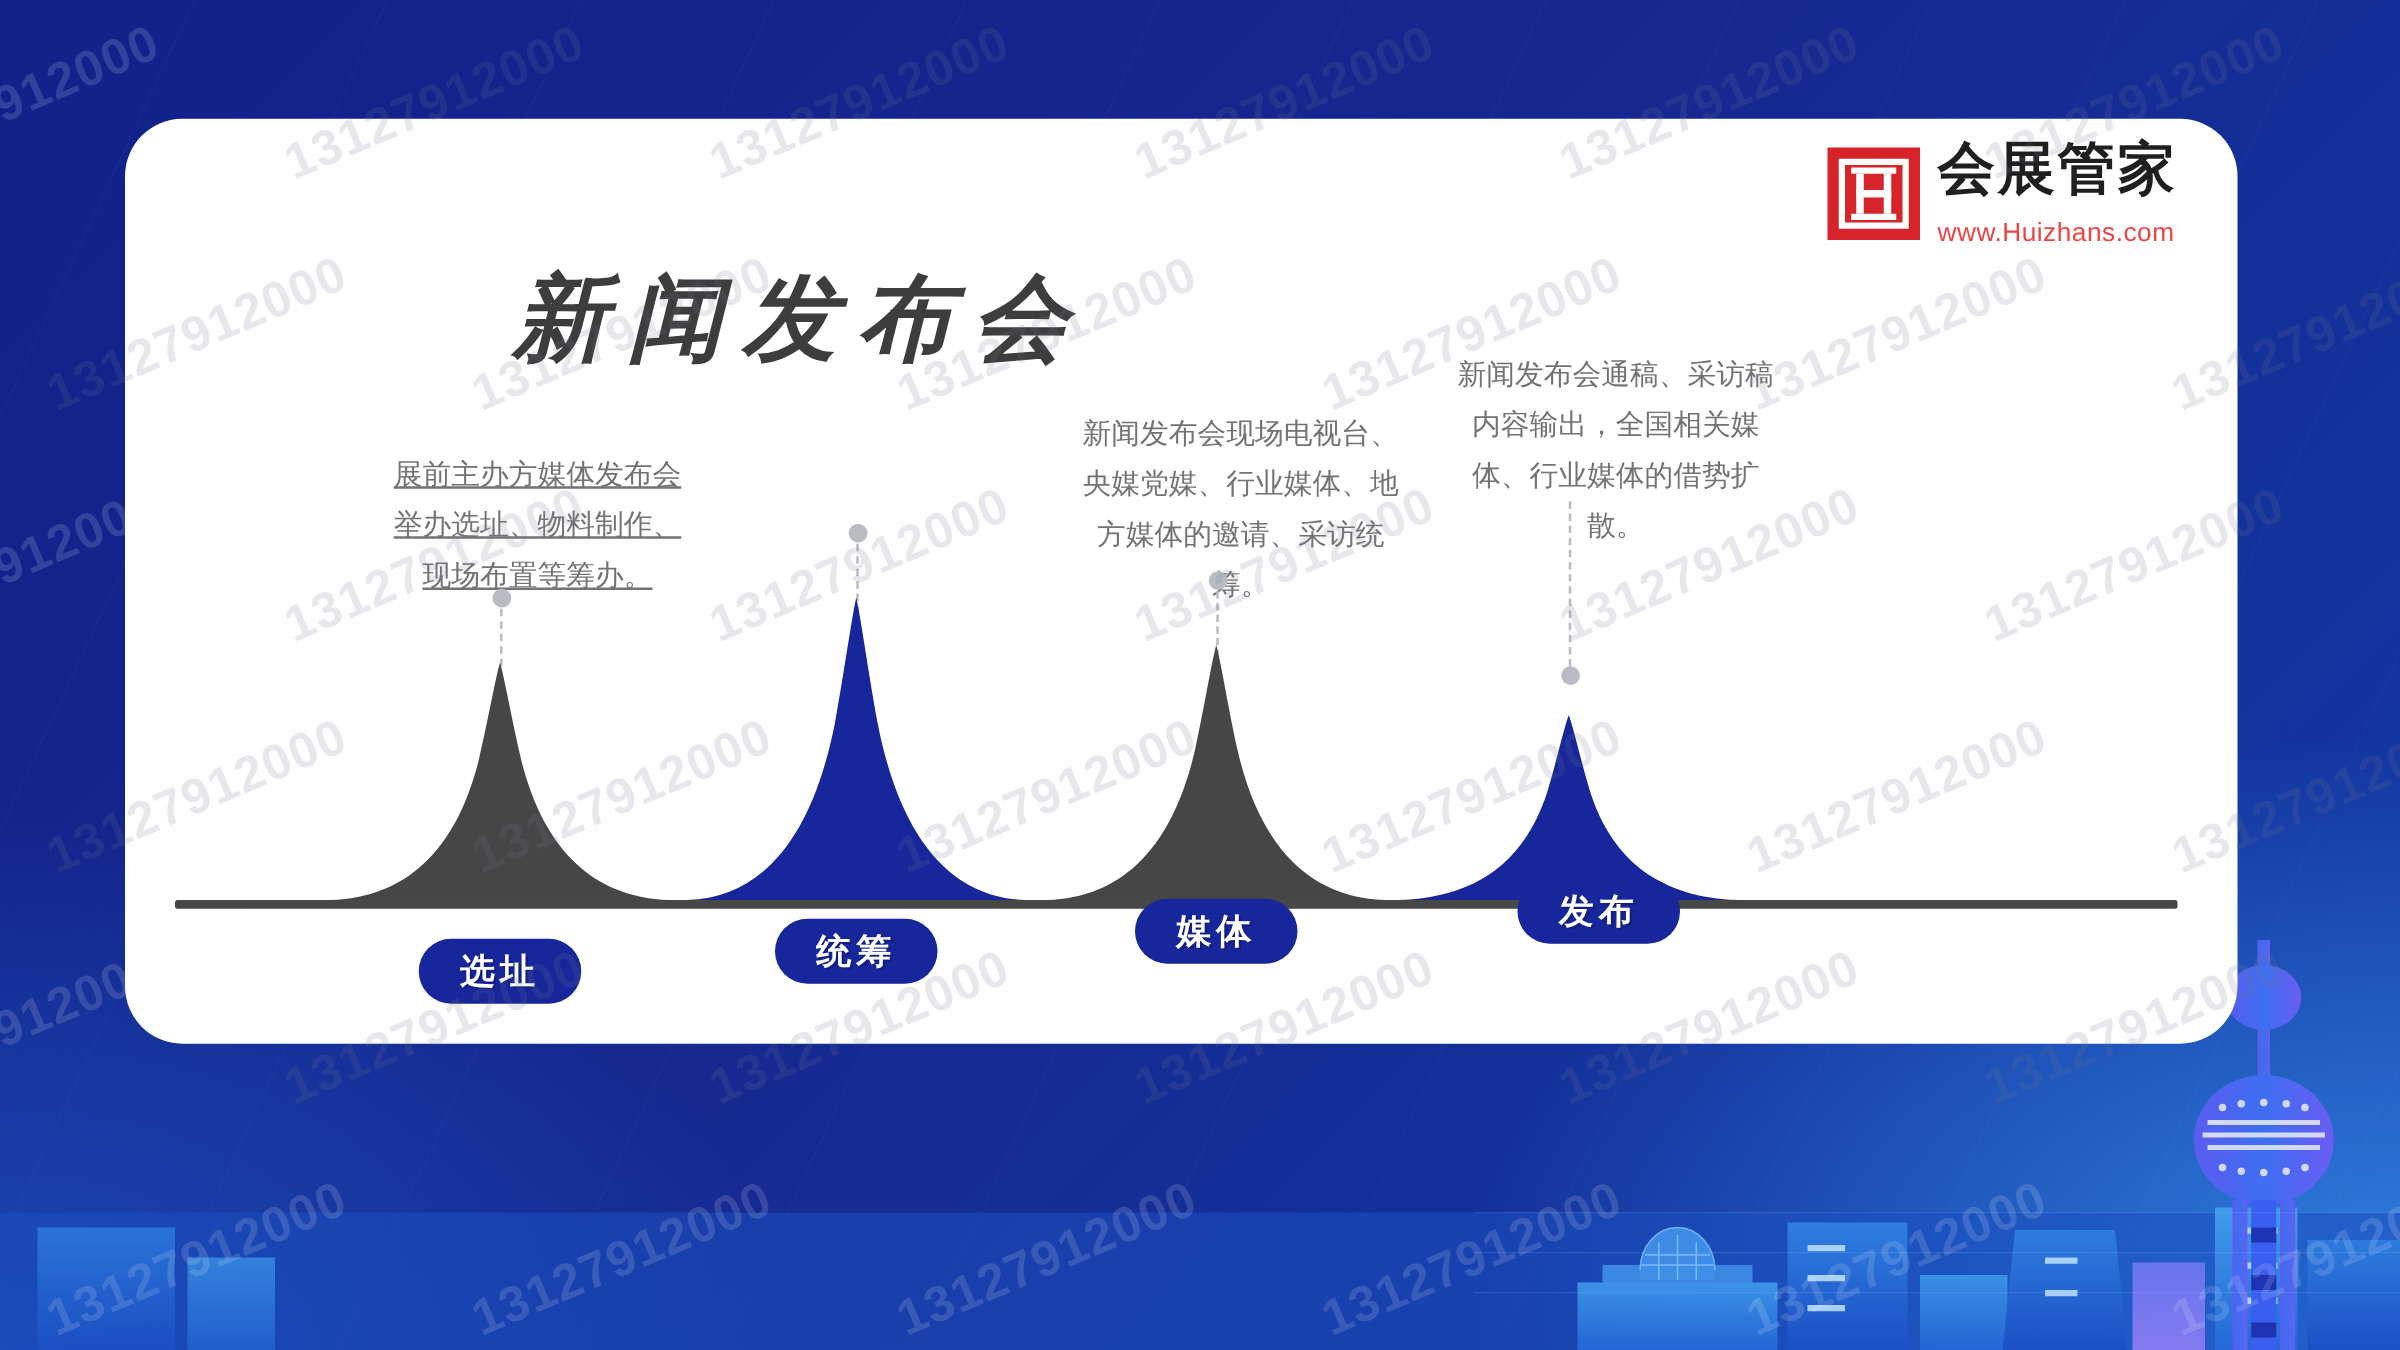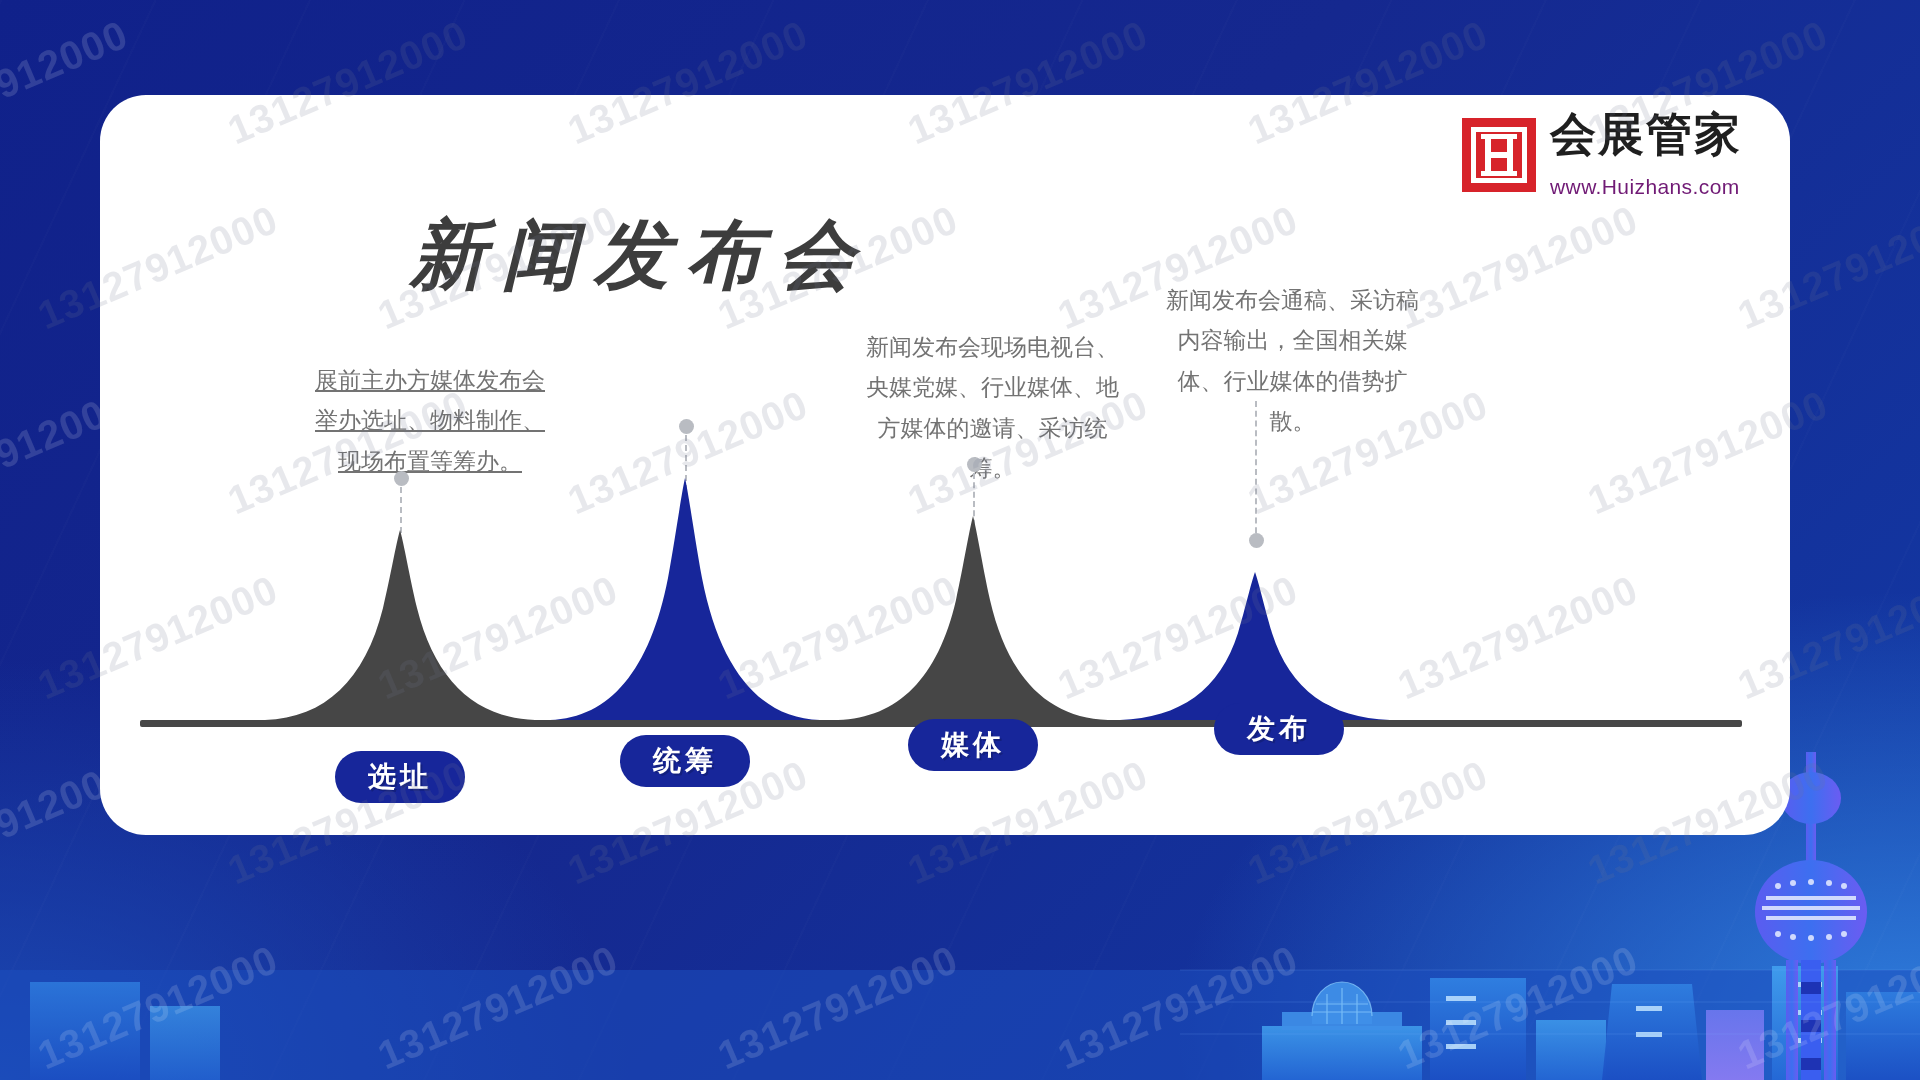--- a/index.html
+++ b/index.html
@@ -39,21 +39,21 @@
   #logo .mark .h{position:absolute;left:23px;top:21px;width:28px;height:32px;}
   #logo .mark .h i{position:absolute;background:#fff;display:block;}
   #logo .mark .h .l{left:0;top:0;width:6px;height:32px;}
   #logo .mark .h .r{right:0;top:0;width:6px;height:32px;}
   #logo .mark .h .m{left:0;top:13px;width:28px;height:6px;}
   #logo .mark .h .tb{left:-4px;top:-5px;width:36px;height:5px;}
   #logo .mark .h .bb{left:-4px;bottom:-5px;width:36px;height:5px;}
   #logo .txt{display:flex;flex-direction:column;}
   #logo .cn{font-size:46px;font-weight:700;color:#1f1f1f;letter-spacing:2px;line-height:1.05;
     font-family:"DejaVu Sans","Liberation Sans",sans-serif;}
-  #logo .url{font-size:21px;color:#701a75;letter-spacing:.4px;margin-top:17px;}
+  #logo .url{font-size:21px;color:#ef4444;letter-spacing:.4px;margin-top:17px;}
 
   
   #title{position:absolute;left:0;top:110px;width:1080px;text-align:center;
     font-size:76px;font-weight:700;font-style:italic;color:#3d3d3d;letter-spacing:16px;
     font-family:"DejaVu Sans","Liberation Sans",sans-serif;}
 
   
   #chart{position:absolute;left:0;top:0;width:1690px;height:740px;}
   .baseline{position:absolute;left:40px;right:48px;height:7px;background:#474747;top:625px;border-radius:2px;}
 

